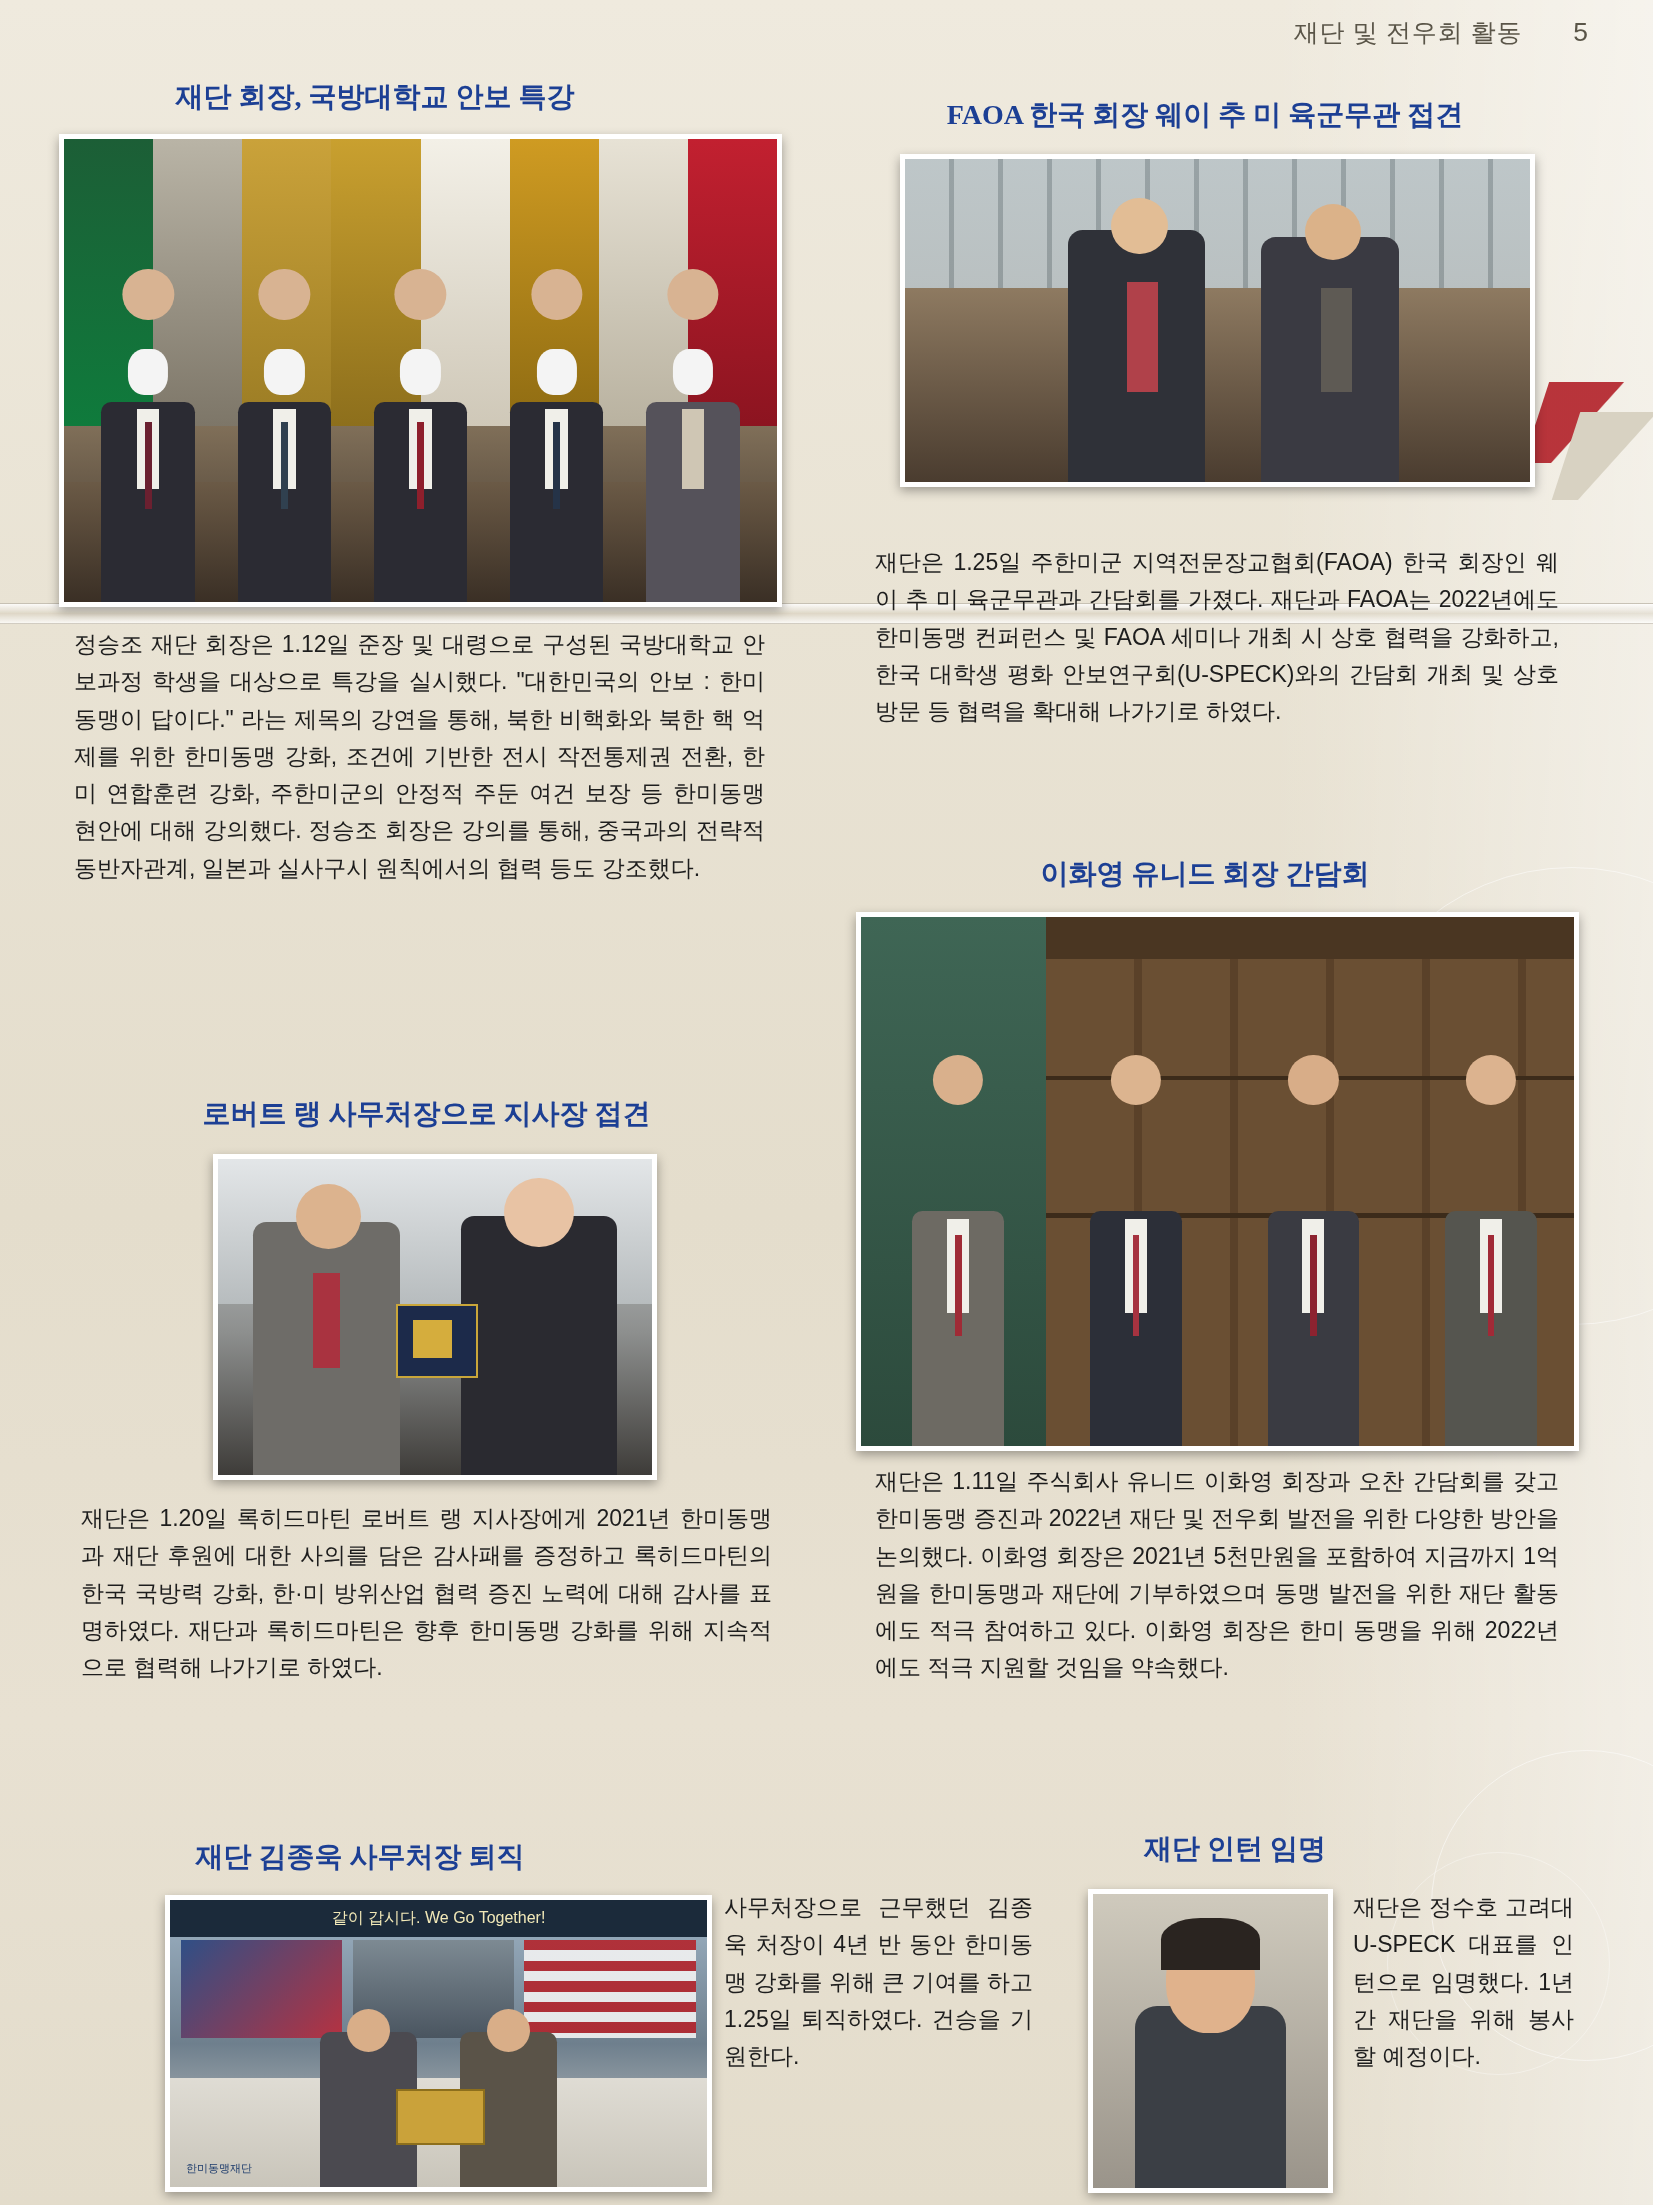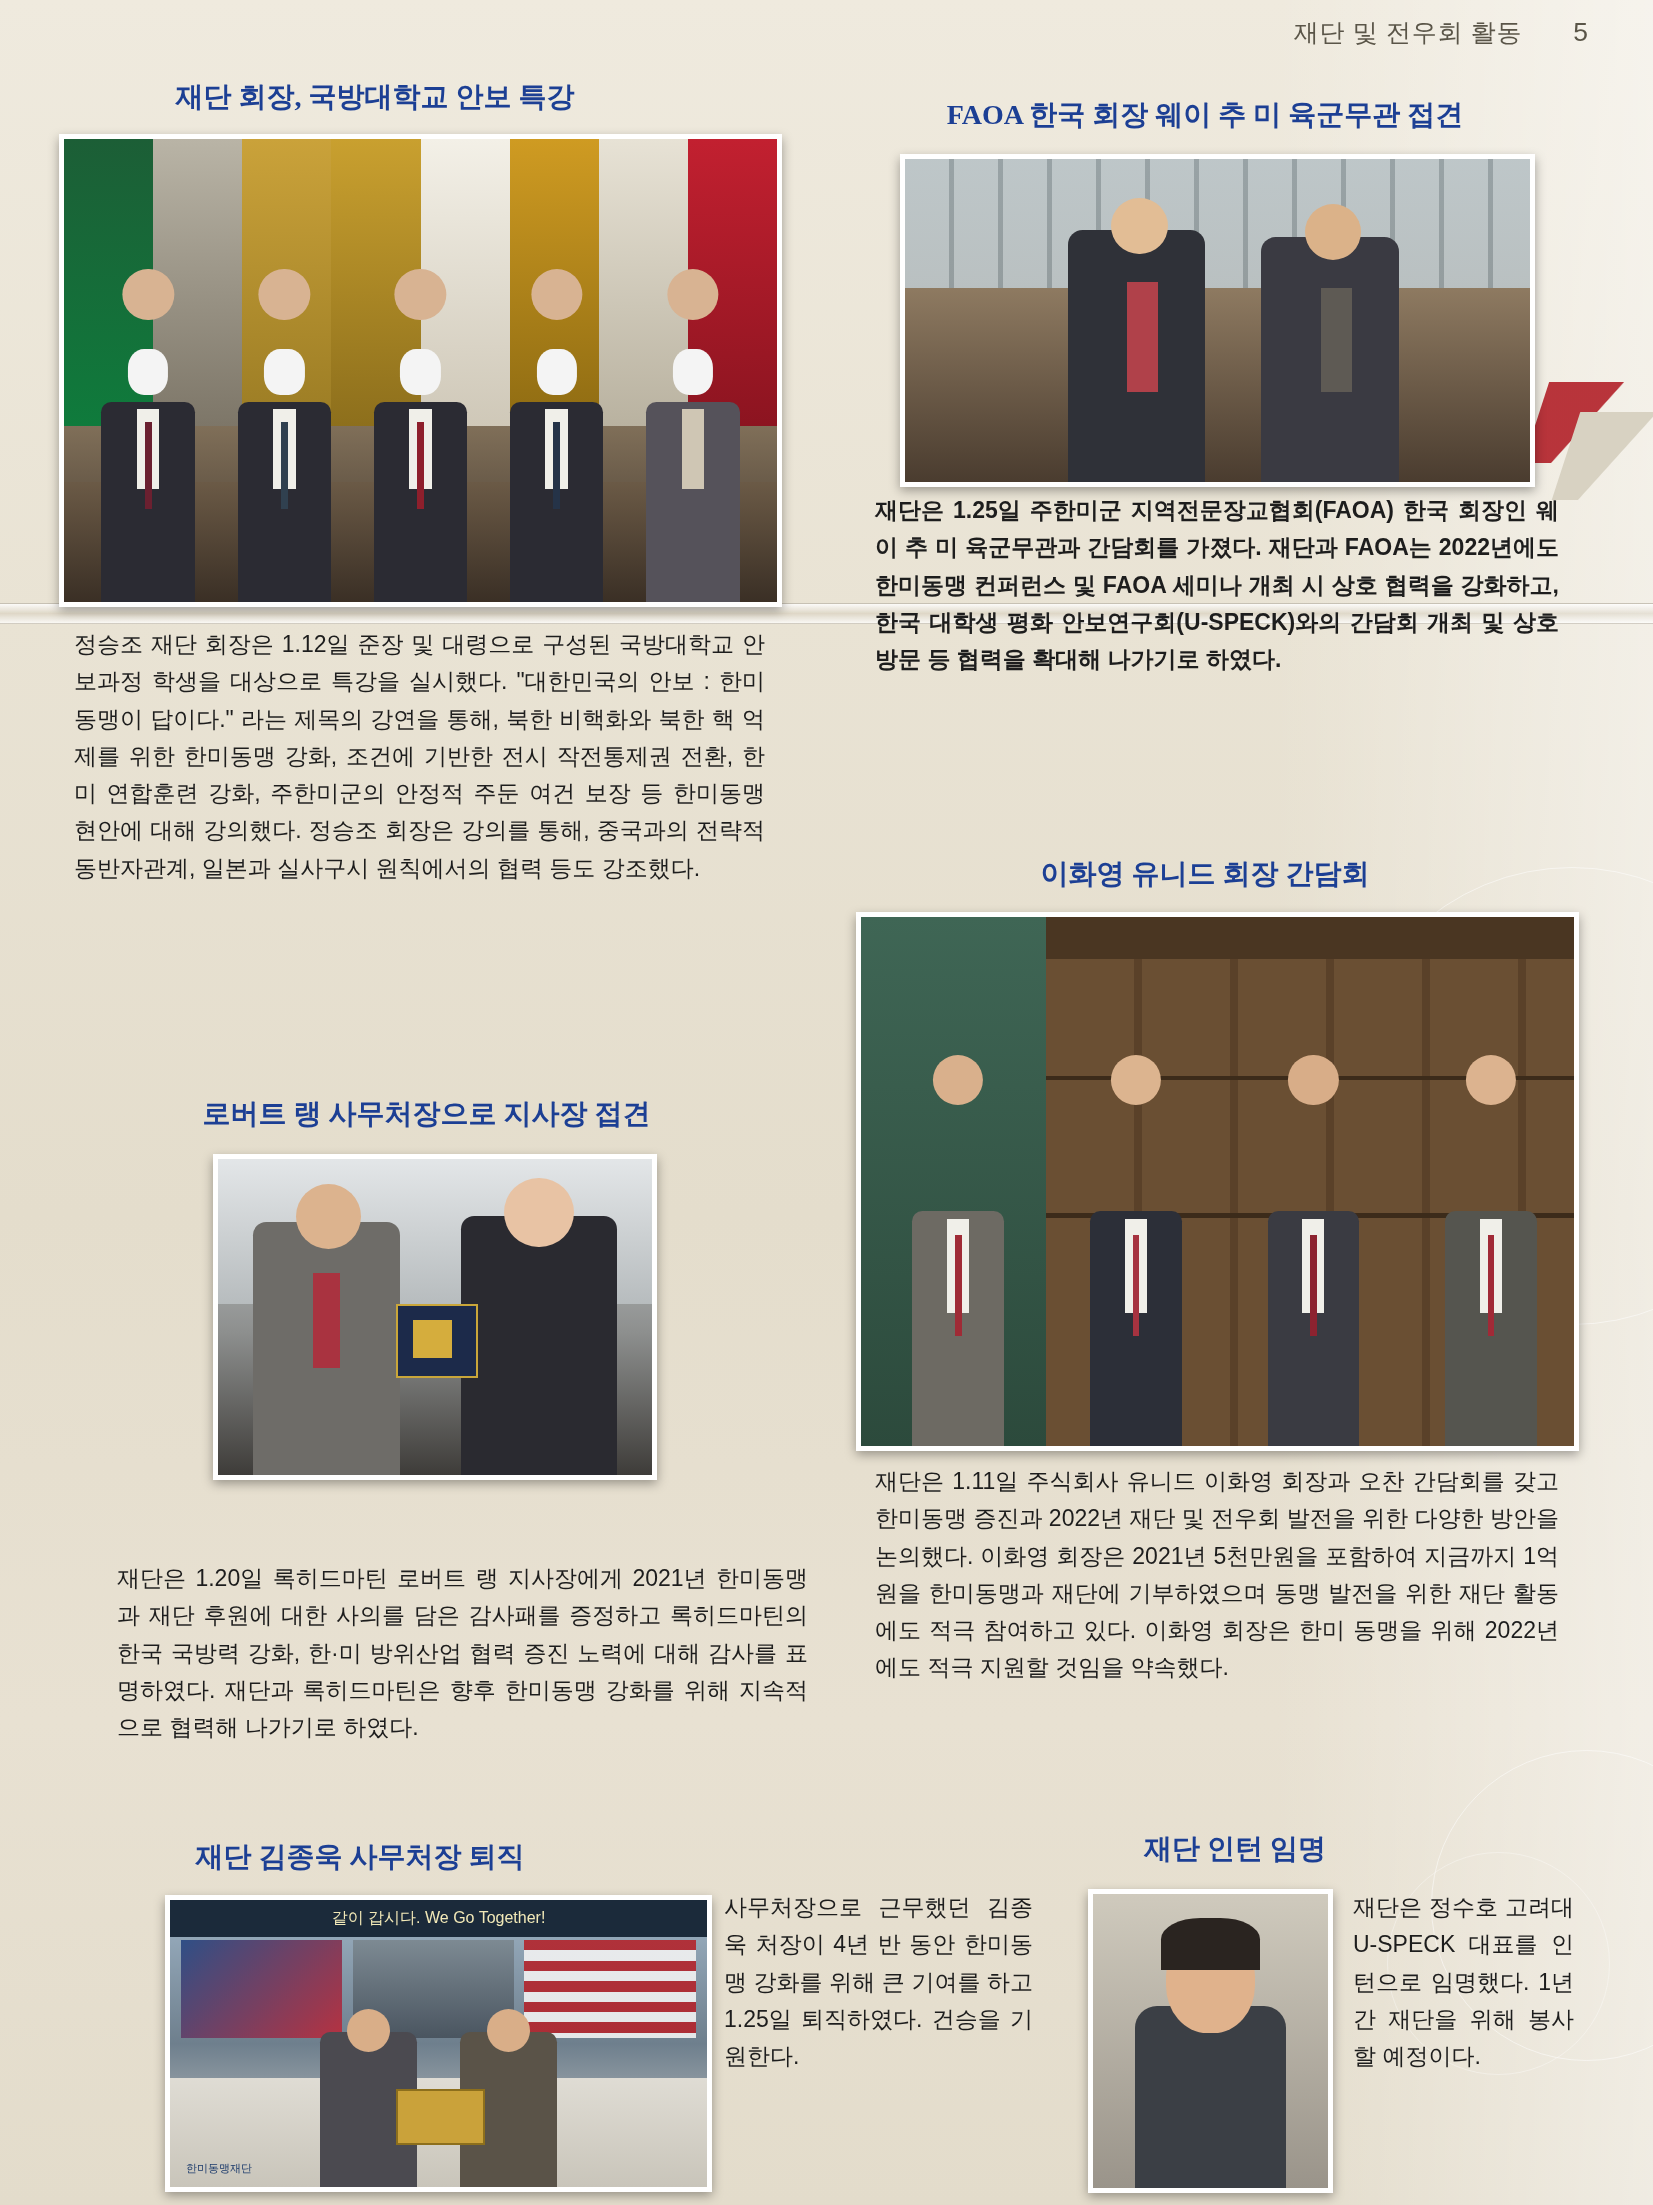--- a/index.html
+++ b/index.html
@@ -66,29 +66,29 @@
   .person .shirt{position:absolute;top:42%;left:40%;width:20%;height:24%;background:#f0efe9;}
   .person .tie{position:absolute;top:46%;left:47%;width:6%;height:26%;background:#8d2230;}
 
   
   #t1{position:absolute;left:70px;top:78px;width:610px;}
   #p1{position:absolute;left:59px;top:134px;width:713px;height:463px;}
   #x1{position:absolute;left:74px;top:626px;width:691px;}
 
   #t2{position:absolute;left:867px;top:96px;width:676px;}
   #p2{position:absolute;left:900px;top:154px;width:625px;height:323px;}
-  #x2{position:absolute;left:875px;top:492px;width:684px;font-weight:bold;}
+  #x2{position:absolute;left:875px;top:544px;width:684px;}
 
   #t3{position:absolute;left:867px;top:849px;width:676px;margin-top:6px;}
   #p3{position:absolute;left:856px;top:912px;width:713px;height:529px;}
   #x3{position:absolute;left:875px;top:1463px;width:684px;}
 
   #t4{position:absolute;left:147px;top:1095px;width:559px;}
   #p4{position:absolute;left:213px;top:1154px;width:434px;height:316px;}
-  #x4{position:absolute;left:81px;top:1560px;width:691px;margin-left:36px;}
+  #x4{position:absolute;left:81px;top:1500px;width:691px;}
 
   #t5{position:absolute;left:110px;top:1838px;width:500px;}
   #p5{position:absolute;left:165px;top:1895px;width:537px;height:287px;}
   #x5{position:absolute;left:724px;top:1889px;width:309px;}
 
   #t6{position:absolute;left:1029px;top:1830px;width:412px;}
   #p6{position:absolute;left:1088px;top:1889px;width:235px;height:294px;}
   #x6{position:absolute;left:1353px;top:1889px;width:221px;}
 </style>
 </head>

